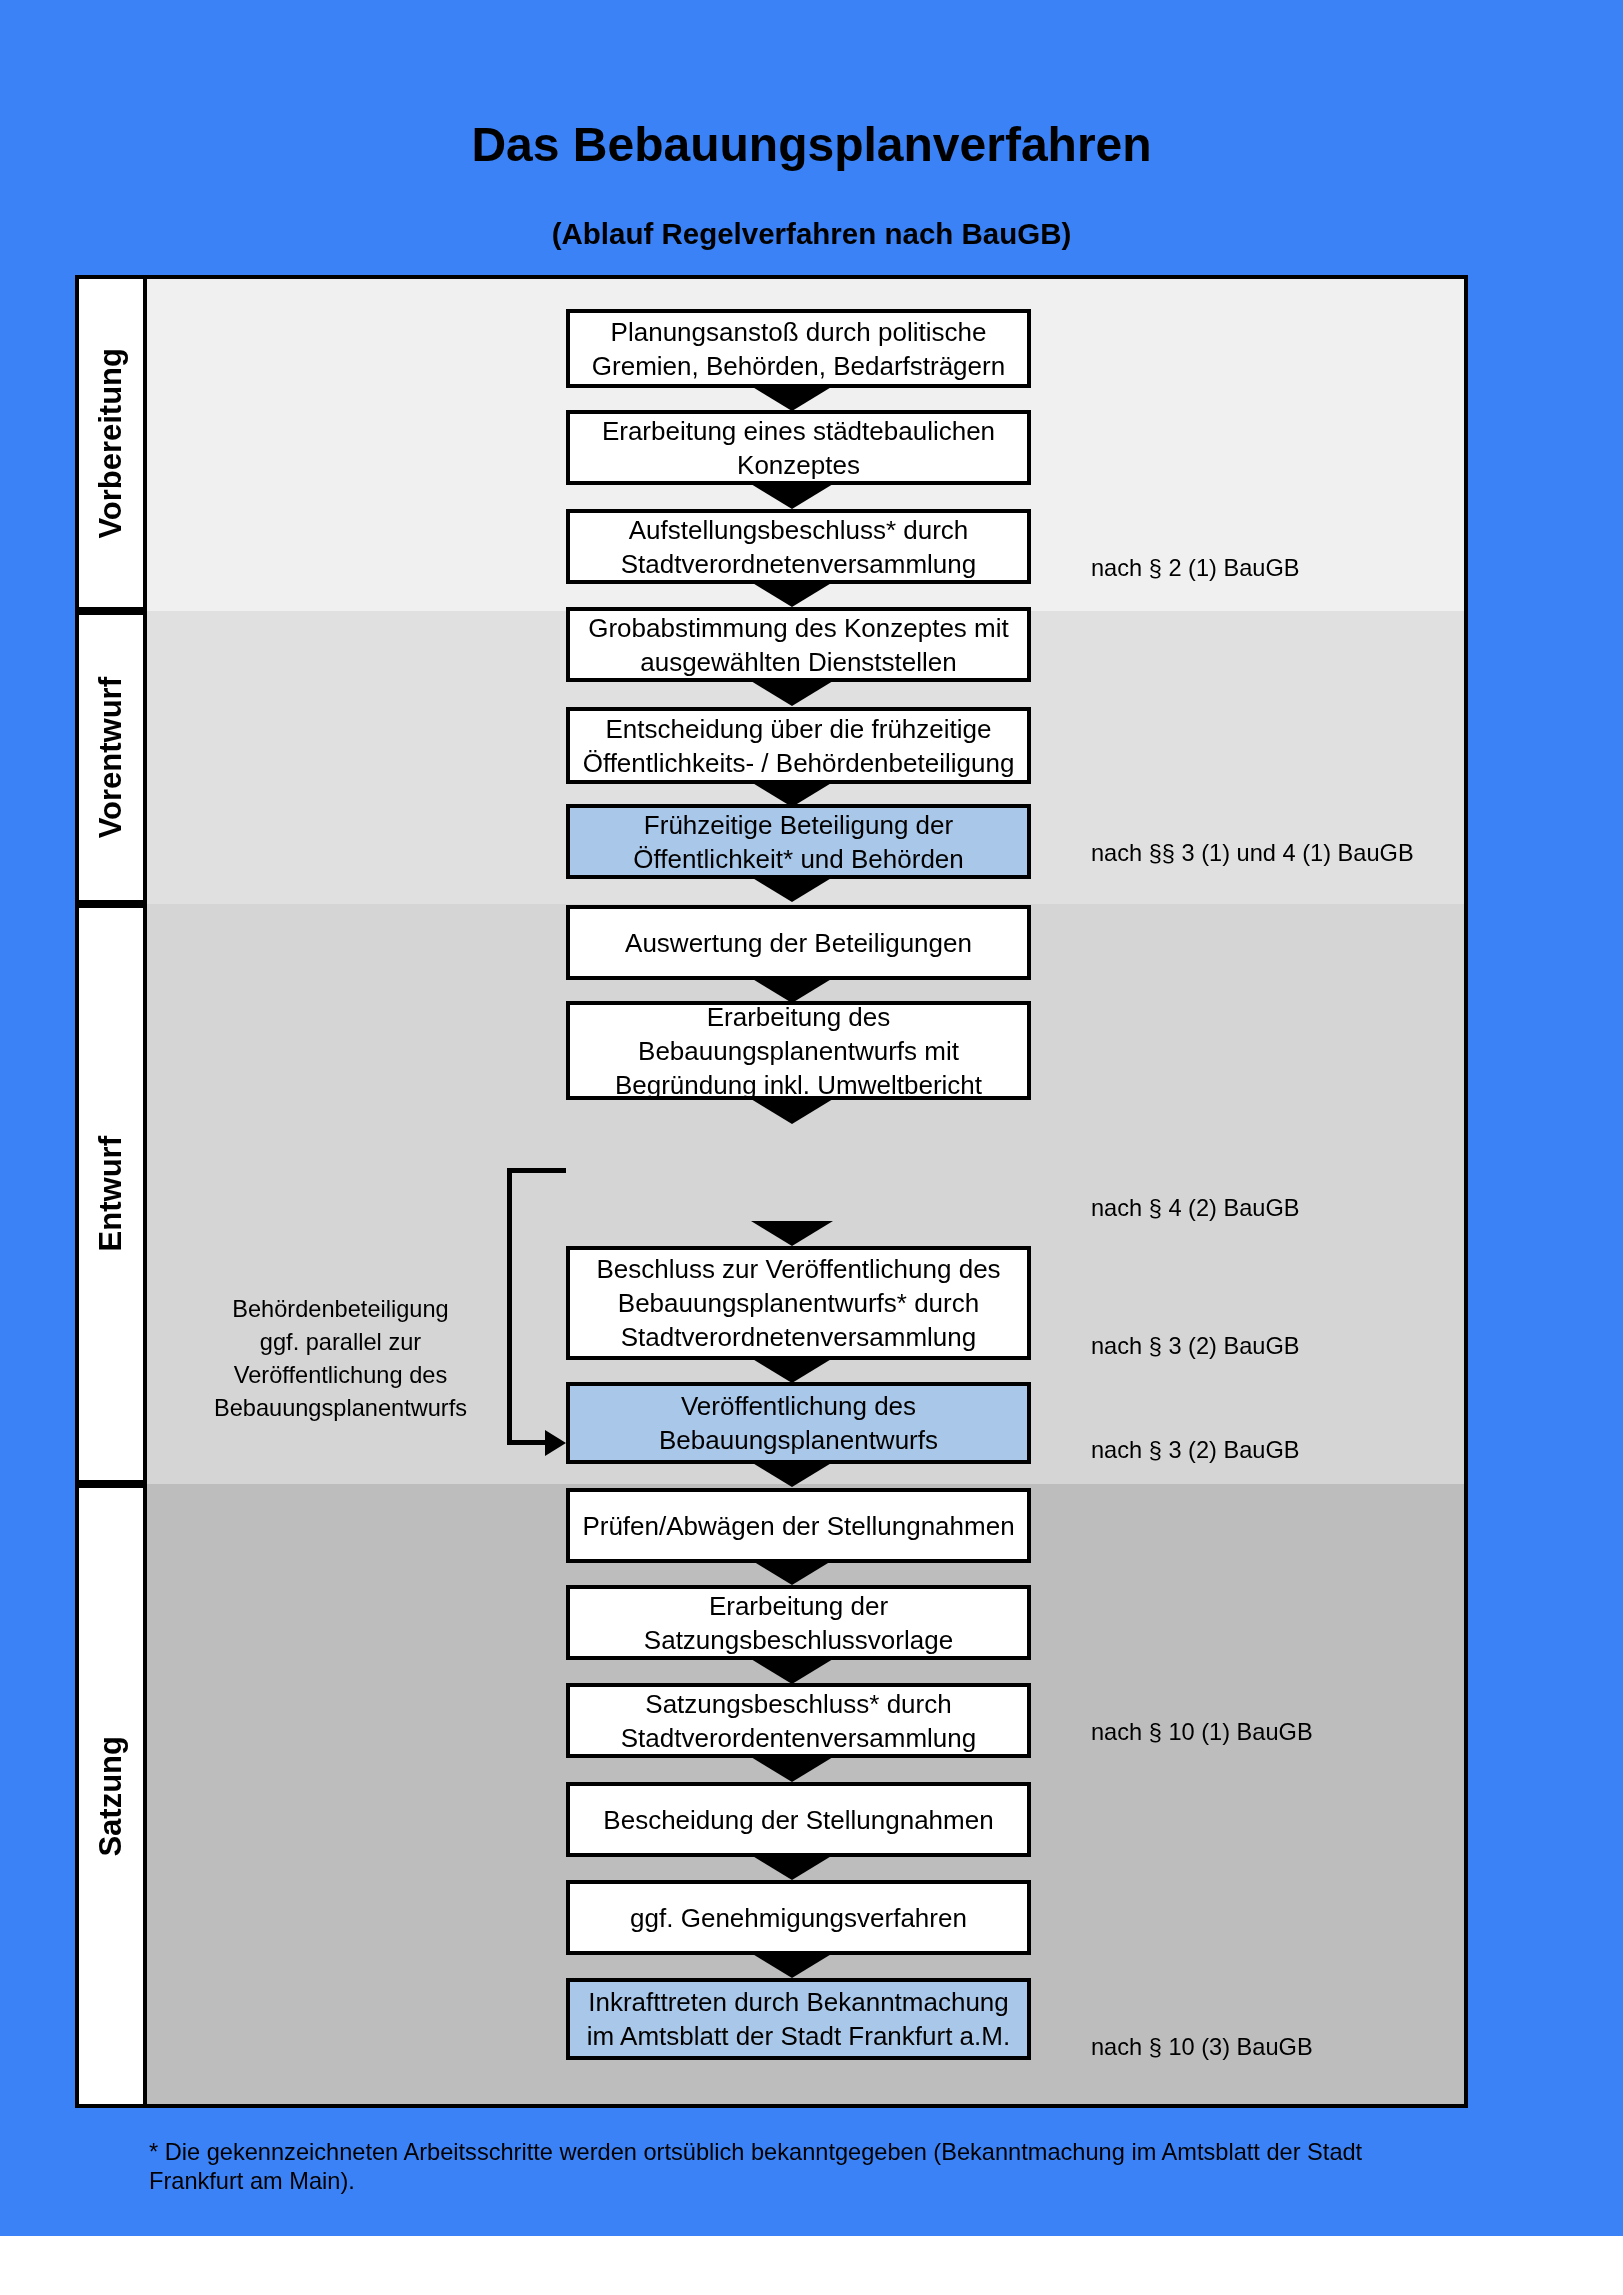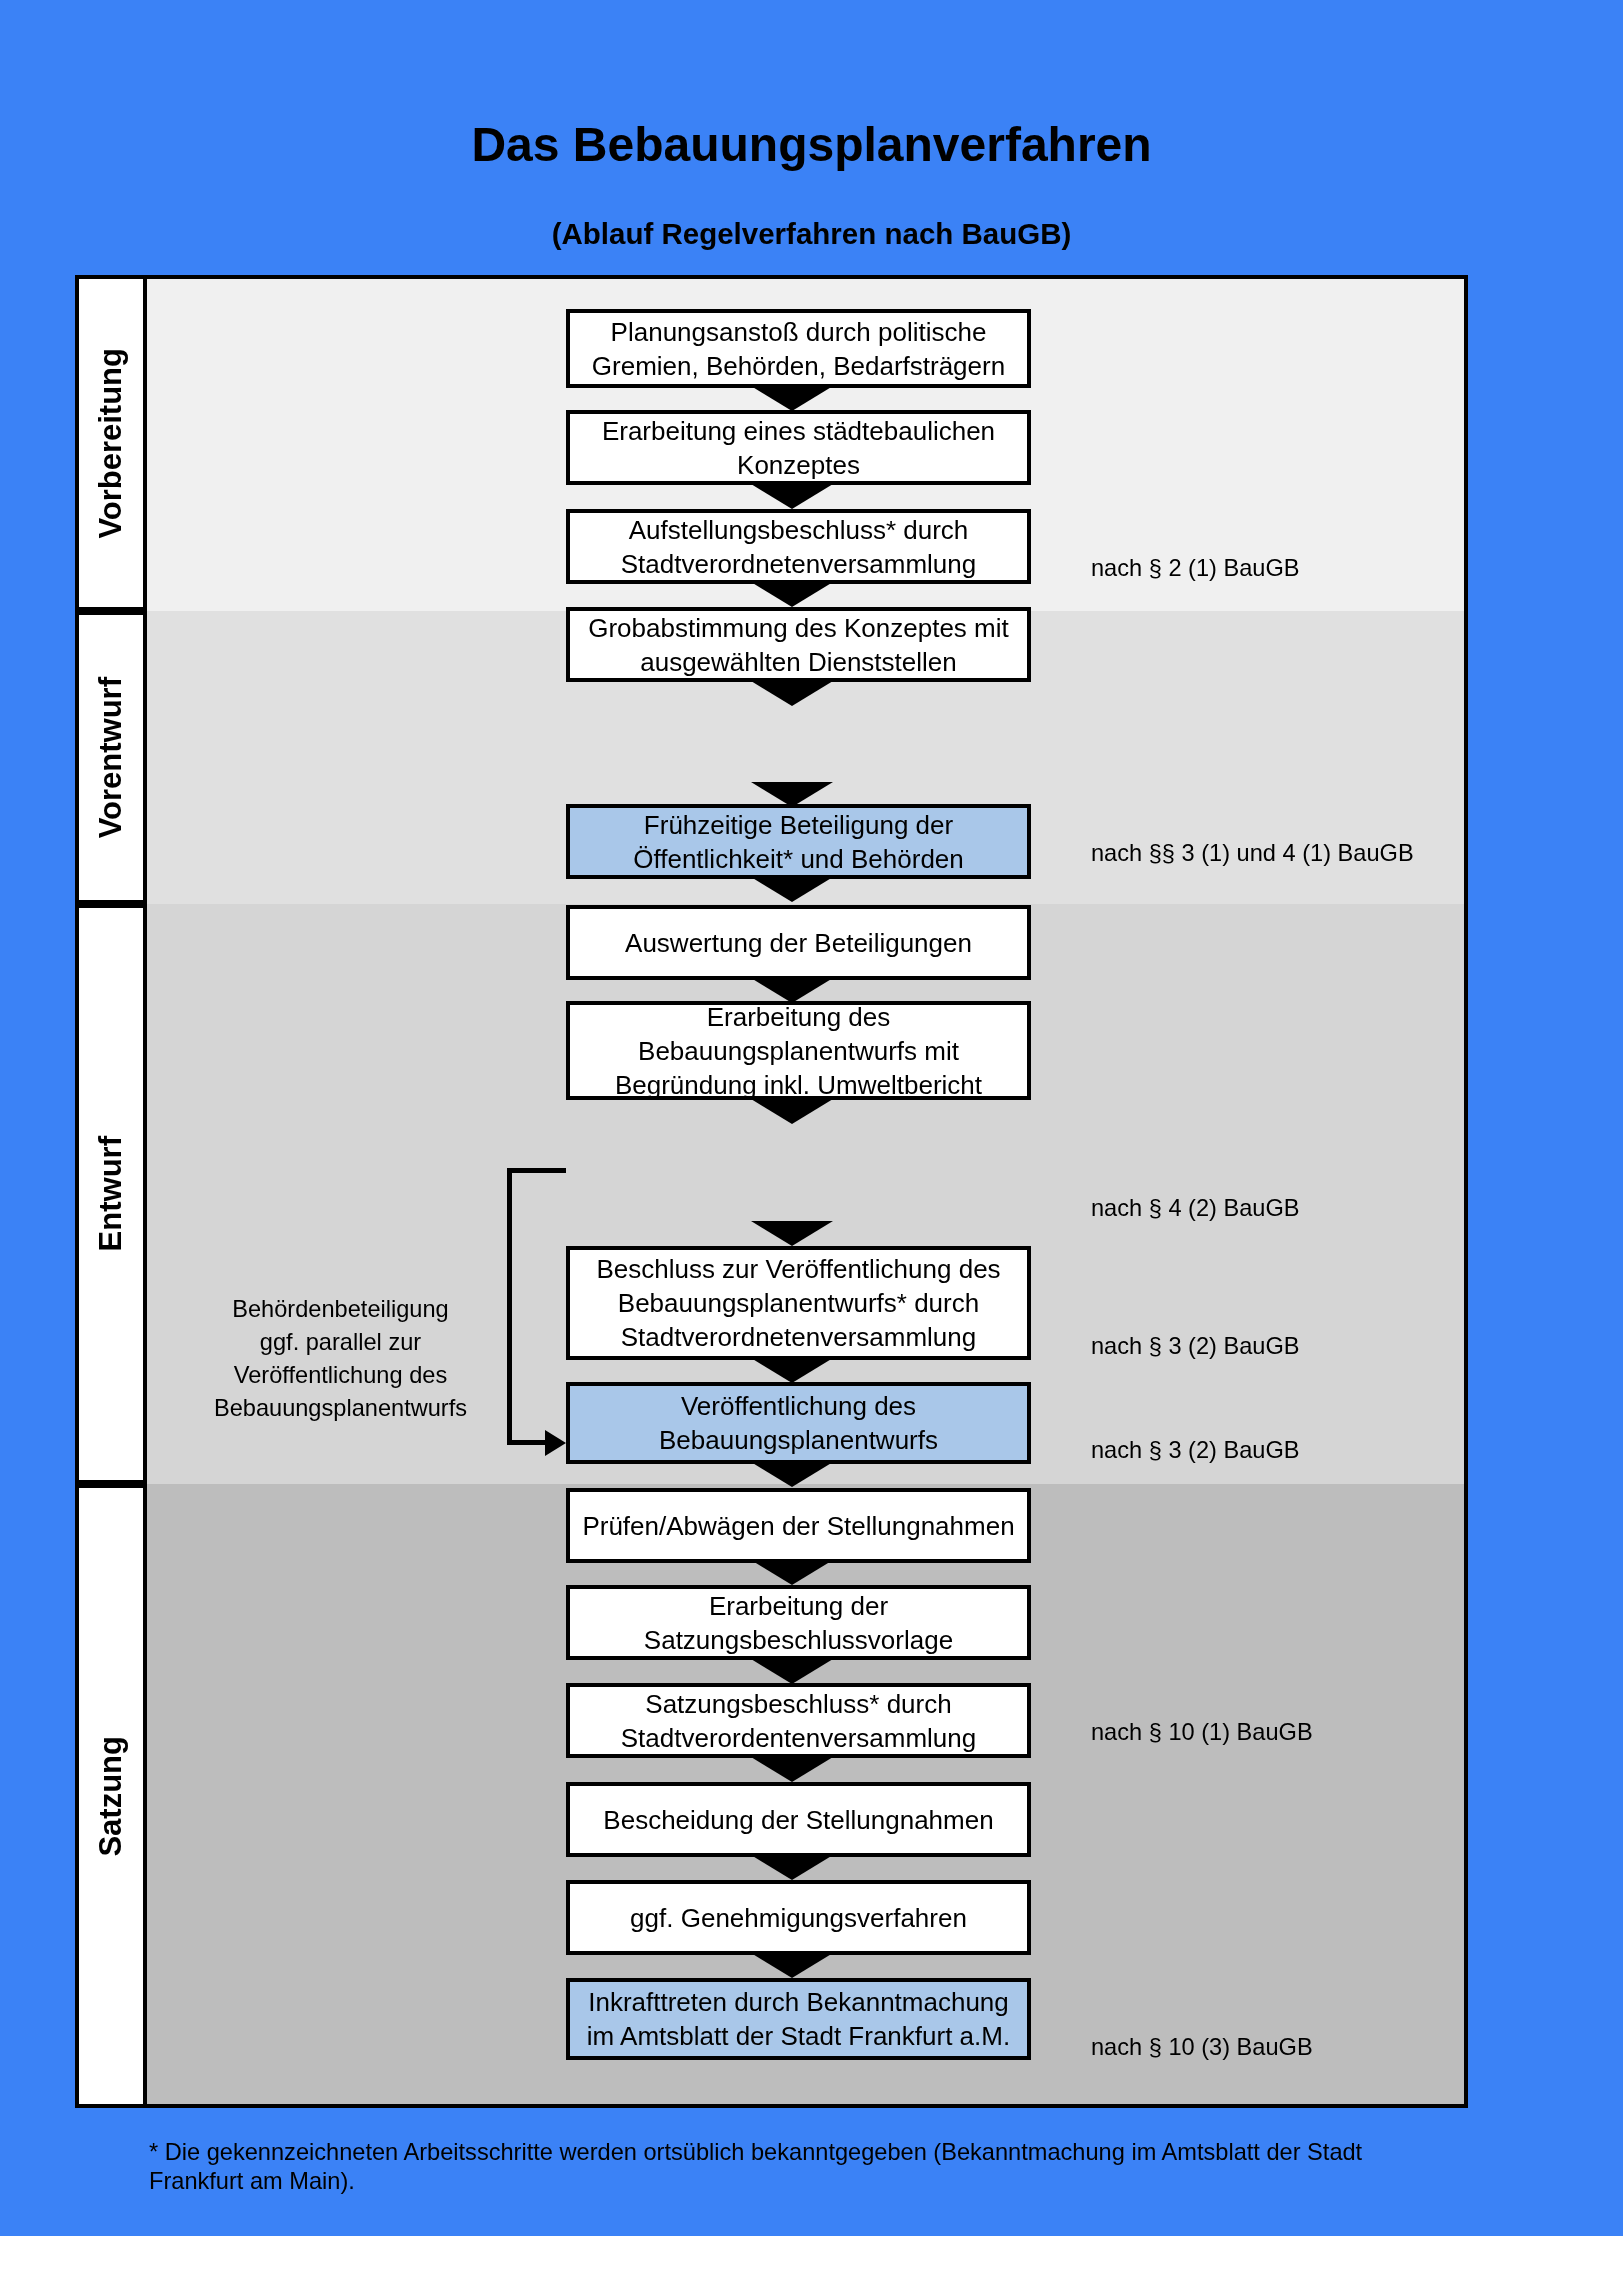--- a/index.html
+++ b/index.html
@@ -120,20 +120,24 @@
     <div><span>Stadtverordnetenversammlung</span></div>
   </div>
   <div class="arr" style="top:582px"></div>
 
   <div class="box" style="top:607px;height:75px">
     <div><span>Grobabstimmung des Konzeptes mit</span></div>
     <div><span>ausgewählten Dienststellen</span></div>
   </div>
   <div class="arr" style="top:681px"></div>
 
+  <div class="box" style="top:707px;height:77px">
+    <div><span>Entscheidung über die frühzeitige</span></div>
+    <div><span>Öffentlichkeits- / Behördenbeteiligung</span></div>
+  </div>
   <div class="arr" style="top:782px"></div>
 
   <div class="box hl" style="top:804px;height:75px">
     <div><span class="b">Frühzeitige Beteiligung der</span></div>
     <div><span class="b">Öffentlichkeit* und Behörden</span></div>
   </div>
   <div class="arr" style="top:877px"></div>
 
   <div class="box" style="top:905px;height:75px">
     <div><span>Auswertung der Beteiligungen</span></div>

